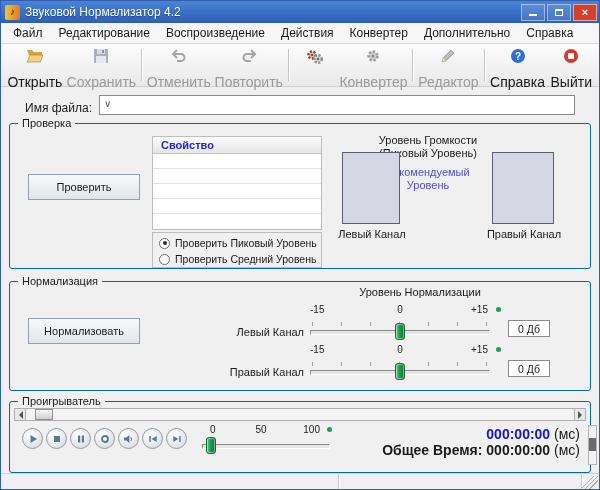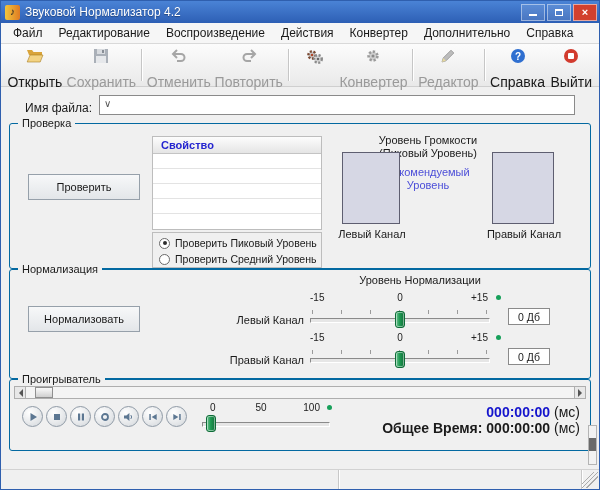--- a/index.html
+++ b/index.html
@@ -58,22 +58,22 @@
   }
   .combo-arrow { position:absolute; left:4px; top:2px; font-size:10px; color:#555; }
   
   .main { padding:0 8px; }
   .group { position:relative; border:1px solid #0369a1; border-radius:3px; background:#f0f0f0; }
   .legend {
     position:absolute; top:-8px; left:8px; background:#f0f0f0; padding:0 4px;
     font-size:11px; line-height:14px;
   }
   .g-check { margin-top:8px; height:146px; }
-  .g-norm  { height:110px; }
-  .g-play  { height:72px; }
+  .g-norm  { margin-top:12px; height:110px; }
+  .g-play  { margin-top:10px; height:72px; }
   .big-btn {
     position:absolute; width:112px; height:26px;
     background:linear-gradient(#f7f8f9,#e3e6e9); border:1px solid #96a0aa;
     display:flex; align-items:center; justify-content:center; font-size:11px;
   }
   
   .prop-table { position:absolute; left:142px; top:12px; width:170px; border:1px solid #bdbdbd; background:#fff; }
   .prop-head {
     height:17px; background:linear-gradient(#fdfdfd,#e5e5e5); border-bottom:1px solid #c4c4c4;
     color:#2525d0; font-weight:bold; font-size:11px; display:flex; align-items:center; padding-left:8px;

